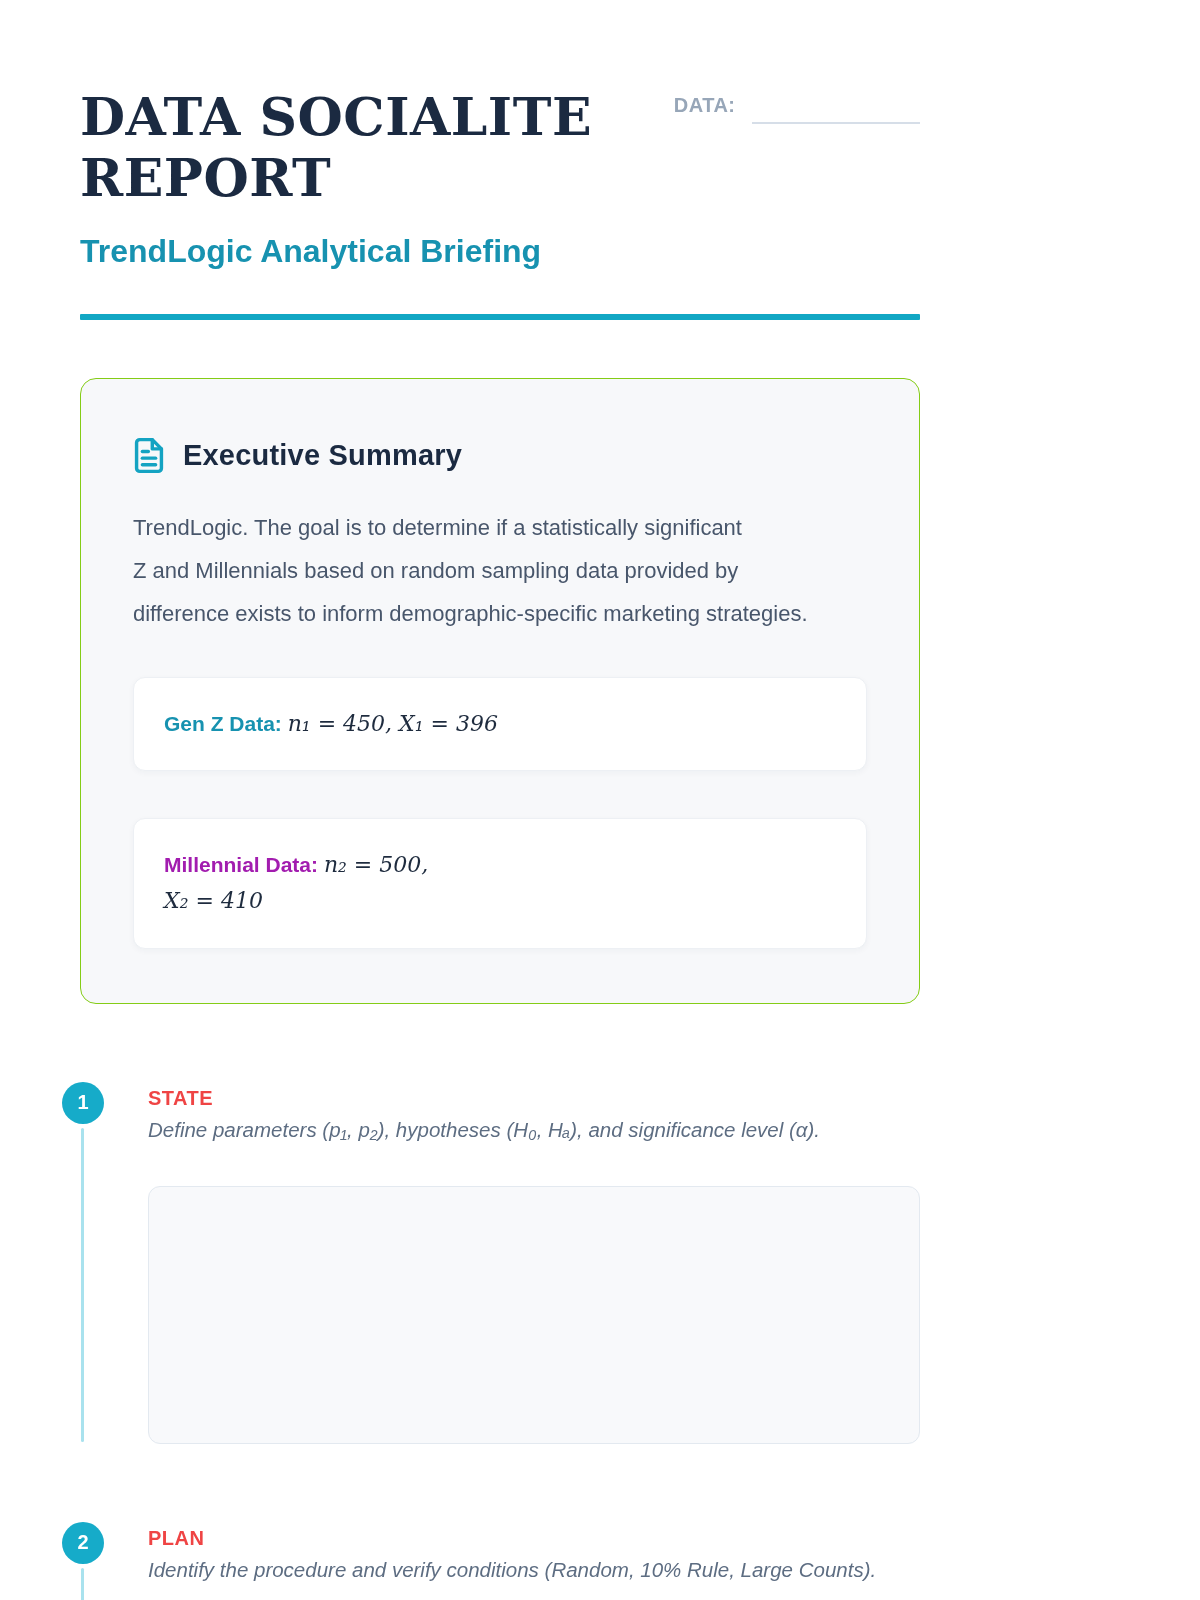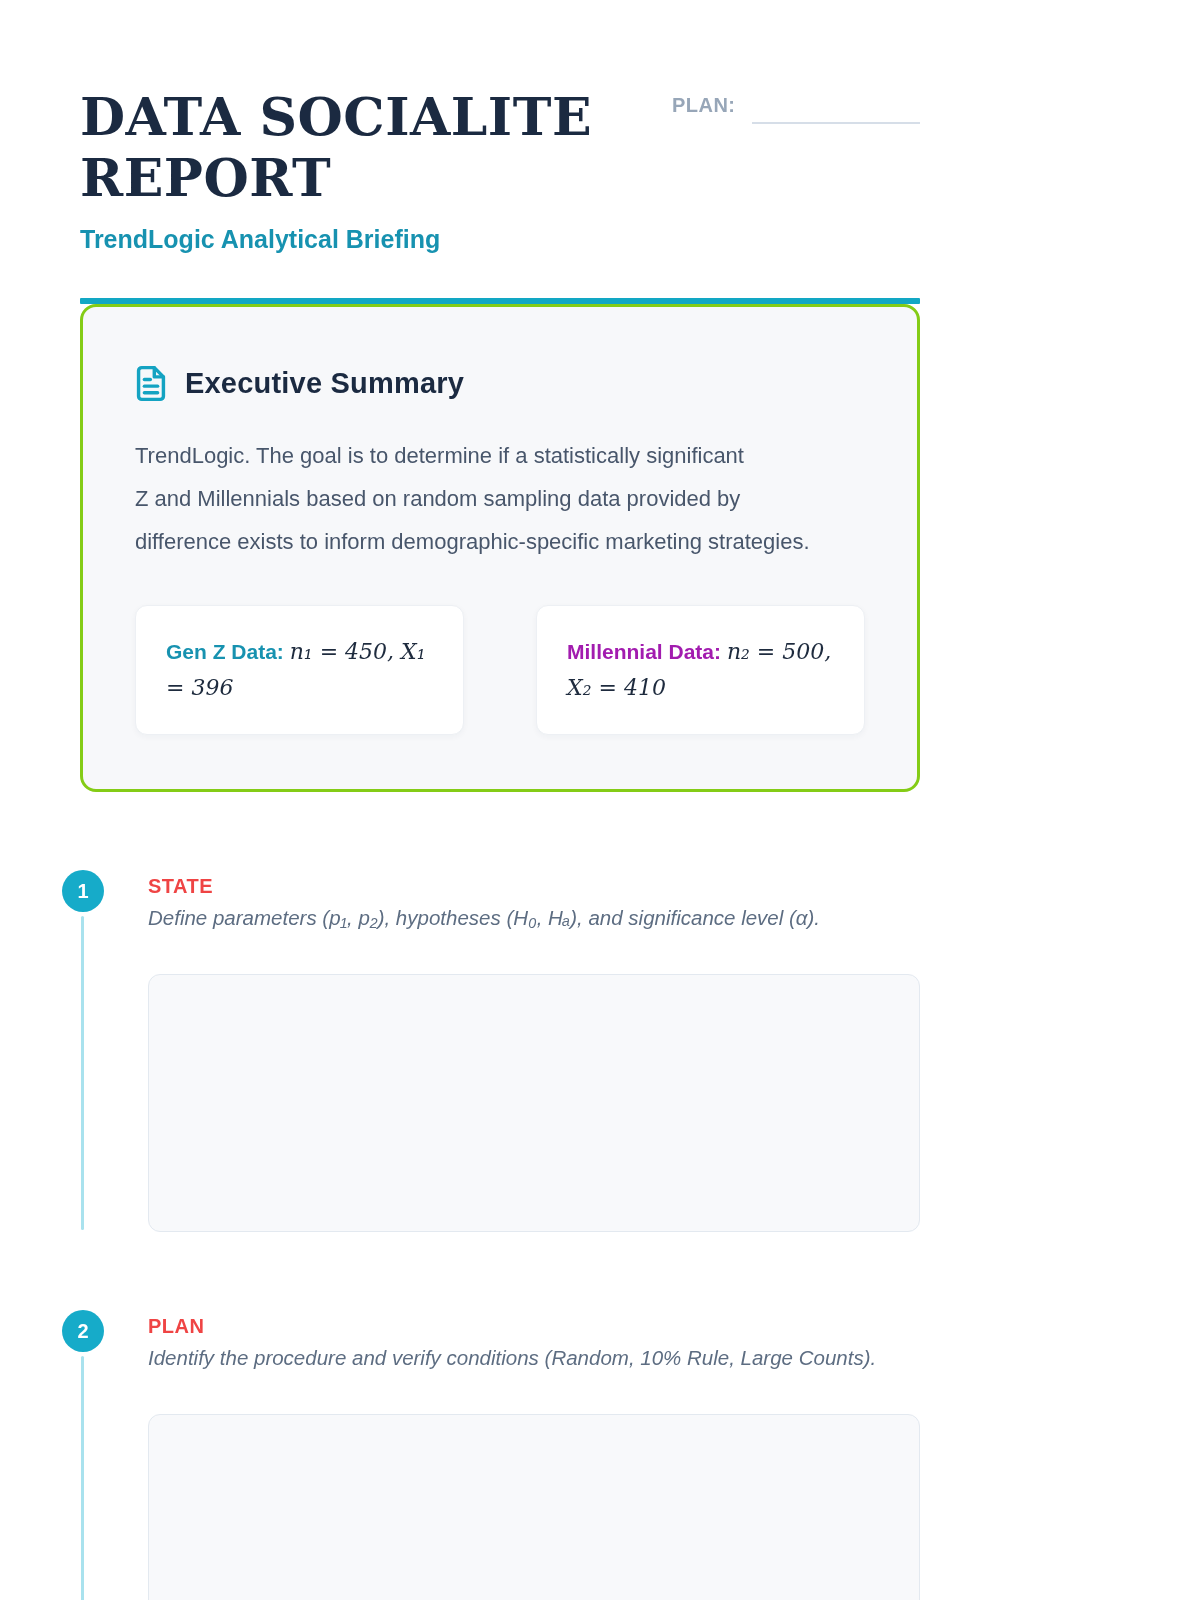--- a/index.html
+++ b/index.html
@@ -5,37 +5,37 @@
   * { margin:0; padding:0; box-sizing:border-box; }
   html,body { width:1200px; height:1600px; overflow:hidden; background:#ffffff;
     font-family:"Liberation Sans", sans-serif; }
   .page { width:1000px; height:1600px; padding:0 80px; overflow:hidden; }
 
   
   .header { display:flex; justify-content:space-between; padding-top:86px; }
   .title-block { max-width:600px; }
   .report-title { font-family:"DejaVu Serif", serif; font-weight:700; font-size:52px;
     line-height:1.18; color:#1b2a41; letter-spacing:0.5px; }
-  .report-subtitle { margin-top:16px; font-size:25px; font-weight:700; color:#1792b0; }
+  .report-subtitle { margin-top:24px; font-size:32px; font-weight:700; color:#1792b0; }
   .meta { width:440px; padding-top:6px; }
   .meta-row { display:flex; align-items:flex-start; margin-bottom:30px; }
   .meta-label { width:118px; text-align:right; font-weight:700; font-size:20px;
     color:#97a6b8; letter-spacing:0.5px; padding-top:2px; }
   .meta-line { flex:1; margin-left:16px; height:32px; border-bottom:2px solid #d6dee8; }
 
   .divider { height:6px; background:#12a7c4; margin-top:44px; border-radius:1px; }
 
   
-  .summary-card { background:#f7f8fa; border:3px solid #84cc16;
+  .summary-card { margin-top:58px; background:#f7f8fa; border:1px solid #84cc16;
     border-radius:16px; padding:58px 52px 54px; }
   .summary-head { display:flex; align-items:center; gap:18px; }
   .summary-title { font-size:29px; font-weight:800; color:#1b2a41; letter-spacing:0.2px; }
   .summary-body { margin-top:32px; font-size:22px; color:#48566b; line-height:43px; }
   .summary-body div { white-space:nowrap; }
-  .data-boxes { display:flex; gap:72px; margin-top:42px; }
+  .data-boxes { display:flex; gap:47px; margin-top:42px;flex-direction:column; }
   .data-box { flex:1; background:#ffffff; border:1px solid #edf0f4; border-radius:12px;
     padding:28px 30px; box-shadow:0 2px 6px rgba(20,40,80,0.04);
     font-size:21px; line-height:1.65; color:#1e2b3e; }
   .data-label { font-weight:700; }
   .genz .data-label { color:#1792b0; }
   .mill .data-label { color:#a21caf; }
   .math { font-family:"DejaVu Serif", serif; font-style:italic; font-size:22px; color:#1e2b3e; }
   .math-block { display:block; }
 
   
@@ -56,21 +56,21 @@
 
 <div class="page">
 
   <div class="header">
     <div class="title-block">
       <div class="report-title">DATA SOCIALITE REPORT</div>
       <div class="report-subtitle">TrendLogic Analytical Briefing</div>
     </div>
     <div class="meta">
       <div class="meta-row">
-        <div class="meta-label">PLAN:</div>
+        <div class="meta-label">DATA:</div>
         <div class="meta-line"></div>
       </div>
     </div>
   </div>
 
   <div class="divider"></div>
 
   <div class="summary-card">
     <div class="summary-head">
       <span style="display:flex;">

